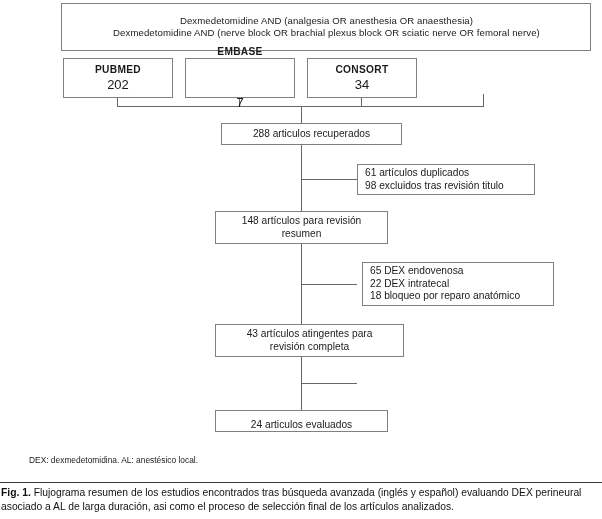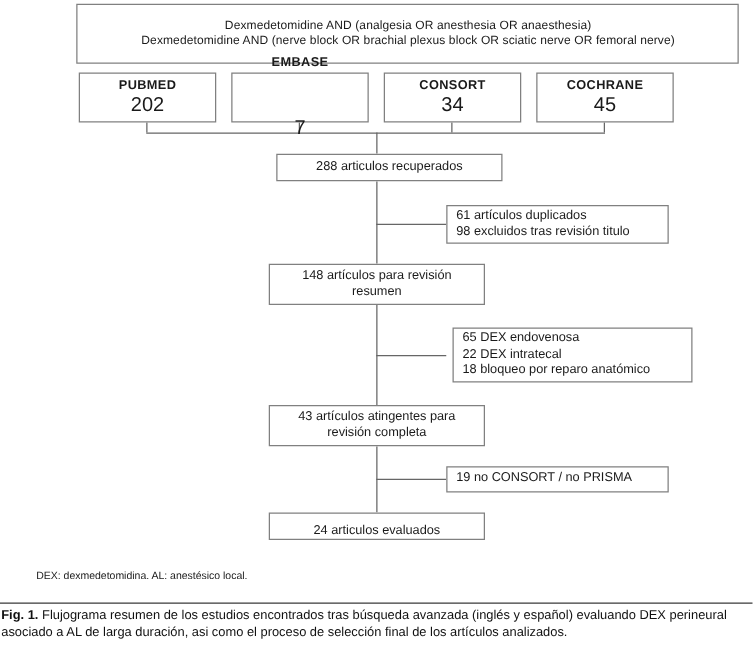--- a/index.html
+++ b/index.html
@@ -62,21 +62,21 @@
     height: 40px;
     font-size: 10.2px;
     padding-top: 1px;
   }
   .db-box .db-name {
     font-weight: bold;
     letter-spacing: 0.03em;
     font-size: 10.2px;
   }
   .db-box .db-count {
-    font-size: 16px;
+    font-size: 13px;
     margin-top: 0px;
   }
   #db-box-pubmed   { left: 63px; }
   #db-box-embase   { left: 185px; gap: 36px; }
   #db-box-lilacs   { left: 307px; }
   #db-box-cochrane { left: 429px; }
 
   
   .main-box { font-size: 10.2px; }
 
@@ -88,21 +88,21 @@
   }
   #box-abstract-review {
     left: 215px;
     top: 211px;
     width: 173px;
     height: 33px;
   }
   #box-full-review {
     left: 215px;
     top: 324px;
-    width: 173px;
+    width: 189px;
     height: 33px;
   }
   #box-evaluated {
     left: 215px;
     top: 410px;
     width: 173px;
     height: 22px;
     justify-content: flex-end;
   }
 
@@ -220,24 +220,20 @@
     <span class="db-count">202</span>
   </div>
   <div class="box db-box" id="db-box-embase">
     <span class="db-name">EMBASE</span>
     <span class="db-count">7</span>
   </div>
   <div class="box db-box" id="db-box-lilacs">
     <span class="db-name">CONSORT</span>
     <span class="db-count">34</span>
   </div>
-  <div class="box db-box" id="db-box-cochrane">
-    <span class="db-name">COCHRANE</span>
-    <span class="db-count">45</span>
-  </div>
 
   <div class="line vline" id="stem-pubmed"></div>
   <div class="line vline" id="stem-embase"></div>
   <div class="line vline" id="stem-lilacs"></div>
   <div class="line vline" id="stem-cochrane"></div>
   <div class="line hline" id="bus-databases"></div>
   <div class="line vline" id="stem-bus-to-retrieved"></div>
 
   <div class="box main-box" id="box-retrieved">
     <span>288 articulos recuperados</span>
@@ -266,23 +262,20 @@
   </div>
 
   <div class="box main-box" id="box-full-review">
     <span>43 artículos atingentes para</span>
     <span>revisión completa</span>
   </div>
 
   <div class="line vline" id="spine-3"></div>
   <div class="line hline" id="branch-3"></div>
 
-  <div class="box side-box" id="box-excluded-3">
-    <span class="sline">19 no CONSORT / no PRISMA</span>
-  </div>
 
   <div class="box main-box" id="box-evaluated">
     <span>24 articulos evaluados</span>
   </div>
 
   <div id="abbreviation-note">DEX: dexmedetomidina. AL: anestésico local.</div>
 
   <div id="caption-rule"></div>
 
   <div id="figure-caption">

